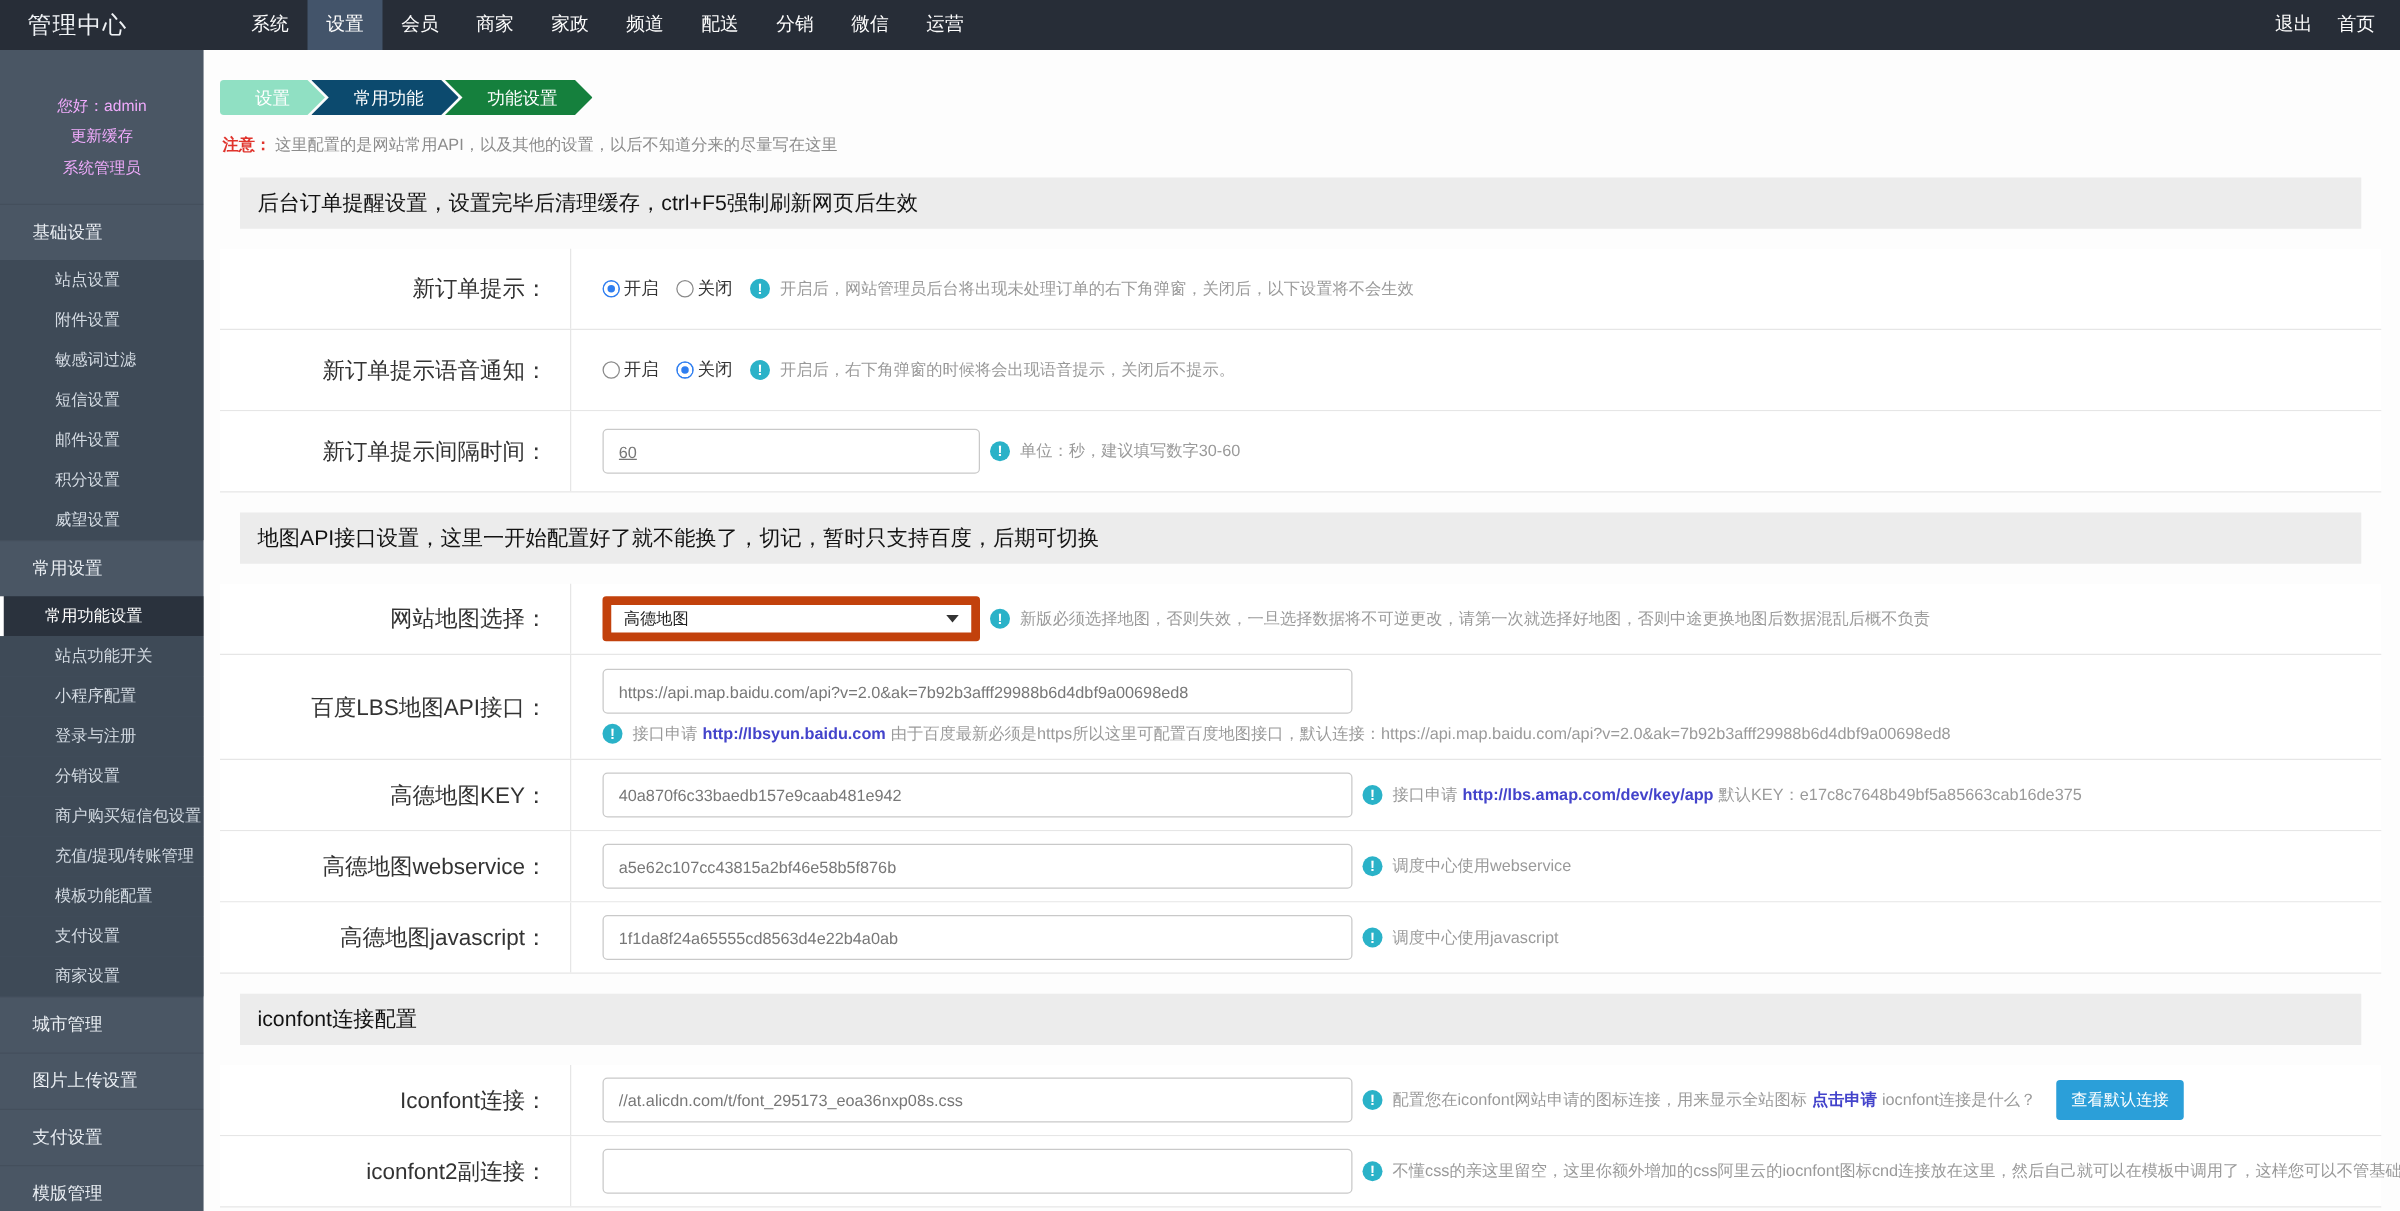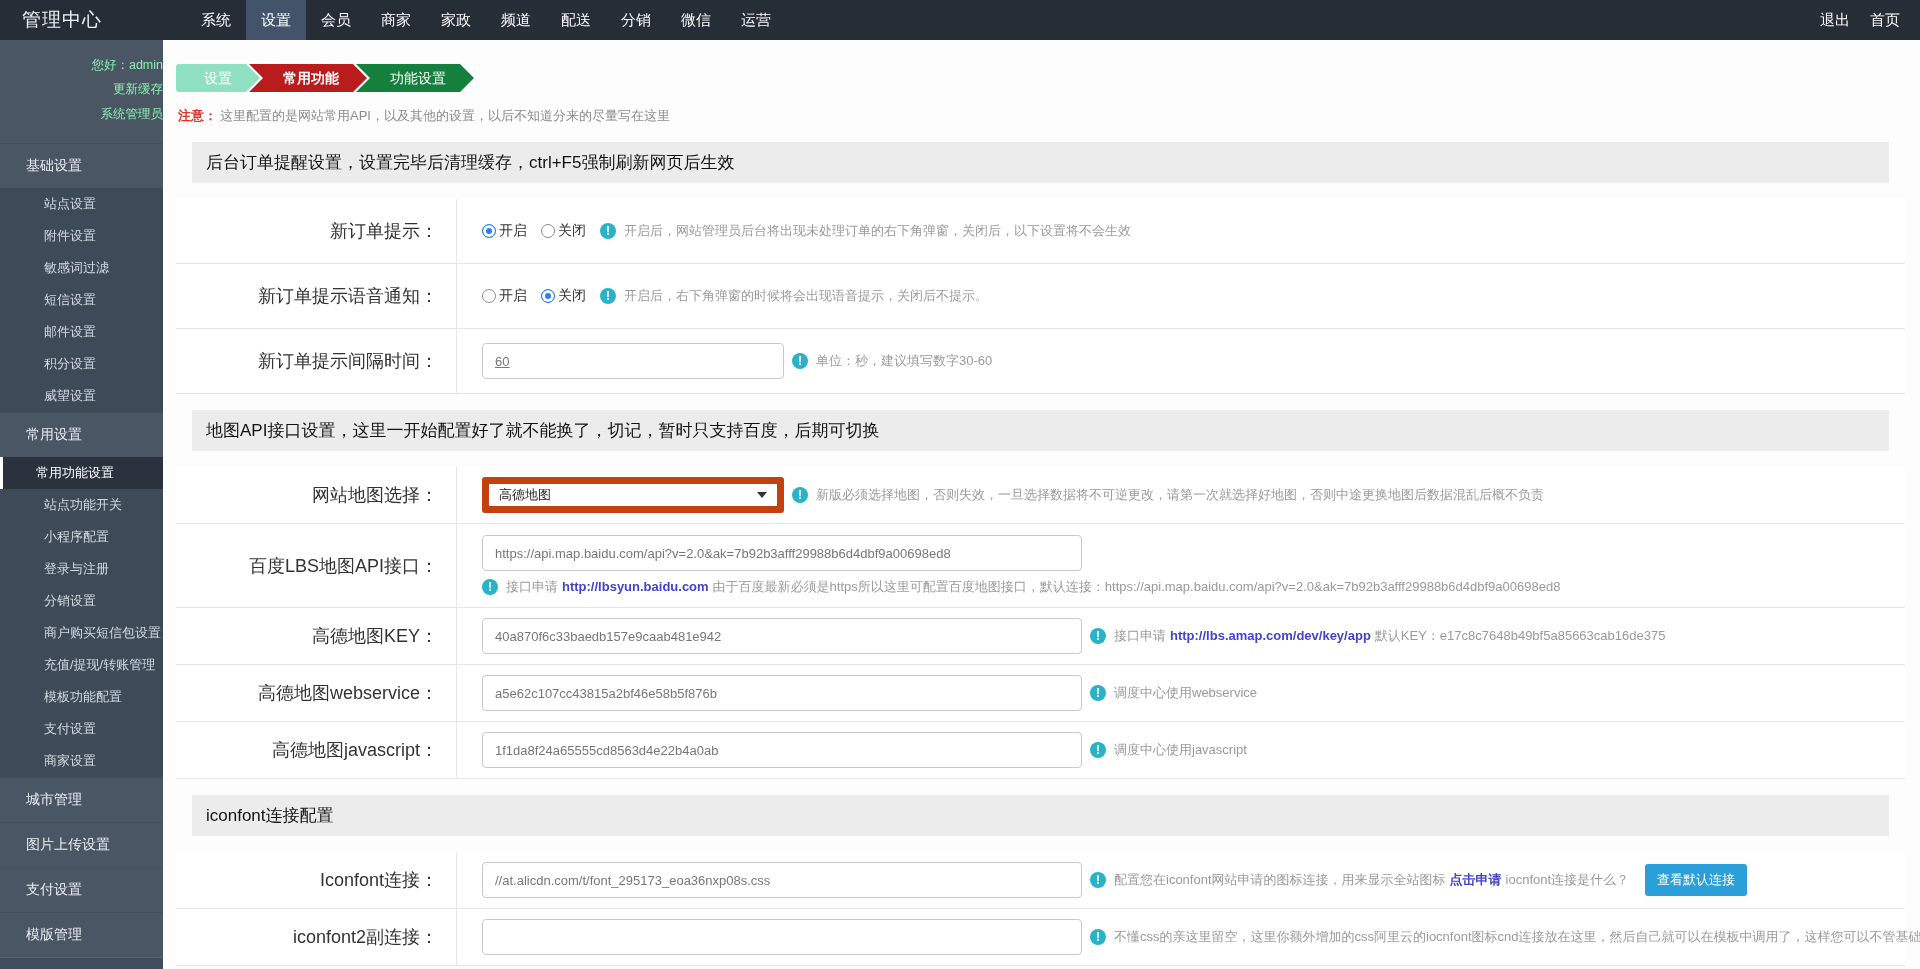--- a/index.html
+++ b/index.html
@@ -13,36 +13,36 @@
   .topbar { height:40px; background:#272d37; display:flex; align-items:center; color:#fff; }
   .brand { font-size:19px; color:#f0f3f6; padding-left:22px; width:160px; flex-shrink:0; letter-spacing:1px; }
   .topnav { display:flex; height:40px; margin-left:26px; }
   .nav-item { padding:0 15px; line-height:40px; font-size:15px; color:#fdfdfd; cursor:pointer; }
   .nav-item.active { background:#43546a; }
   .topbar-right { margin-left:auto; display:flex; gap:20px; padding-right:20px; font-size:14px; }
   .topbar-right .nav-item { padding:0; }
   
   .layout { display:flex; height:929px; }
   .sidebar { width:163px; background:#4a5664; flex-shrink:0; display:flex; flex-direction:column; color:#dde3ea; }
-  .user-block { text-align:right; font-size:12.5px; line-height:1.95; padding:13px 0 17px; color:#86efac; }
+  .user-block { text-align:center; font-size:12.5px; line-height:1.95; padding:13px 0 17px; color:#f0abfc;margin-top:20px; }
   .user-block .u-link { cursor:pointer; }
   .side-menu { flex:1; }
   .menu-header { padding:13px 0 13px 26px; font-size:14px; color:#e9edf2; cursor:pointer; border-top:1px solid rgba(0,0,0,0.08); }
   .menu-sub { background:#3e4a57; padding:7px 0 7px 44px; font-size:13px; color:#d3dae2; cursor:pointer; }
   .menu-sub.active { background:#2a323d; border-left:3px solid #ffffff; padding-left:33px; color:#ffffff; }
   .side-foot { height:46px; background:#414d5a; border-top:1px solid #58636f; }
   
   .content { flex:1; padding:24px 15px 0 13px; background:#fdfdfd; overflow:hidden; }
   .breadcrumb { display:flex; height:28px; margin-bottom:15px; }
   .crumb { height:28px; line-height:28px; color:#fff; font-size:14px; padding:0 28px; cursor:pointer; }
   .crumb:first-child { clip-path:polygon(0 0, calc(100% - 14px) 0, 100% 50%, calc(100% - 14px) 100%, 0 100%); border-radius:3px 0 0 3px; }
   .crumb + .crumb { margin-left:-11px; padding-left:34px;
     clip-path:polygon(0 0, calc(100% - 14px) 0, 100% 50%, calc(100% - 14px) 100%, 0 100%, 14px 50%); }
   .crumb.c1 { background:#90e0c3; }
-  .crumb.c2 { background:#b91c1c;font-weight:bold; }
+  .crumb.c2 { background:#0c4a6e; }
   .crumb.c3 { background:#15803d; }
   .notice { font-size:13px; color:#8c8c8c; margin:0 0 17px 2px; }
   .notice-label { color:#e0332c; font-weight:bold; margin-right:3px; }
   .panel-title { background:#ececec; font-size:17px; font-weight:normal; color:#121212; margin:16px; padding:9px 14px; }
   .frow { display:flex; align-items:stretch; border-bottom:1px solid #e6e6e6; background:#fff; }
   .flabel { width:281px; flex-shrink:0; border-right:1px solid #e6e6e6; display:flex; align-items:center; justify-content:flex-end; text-align:right; padding-right:18px; font-size:18px; color:#333; }
   .ffield { flex:1; display:flex; align-items:center; padding-left:25px; gap:8px; min-height:64px; font-size:13px; }
   .compact .ffield { min-height:56px; }
   .ffield.stack { flex-direction:column; align-items:flex-start; justify-content:center; gap:7px; padding:11px 0 11px 25px; }
   .help-line { display:flex; align-items:center; gap:8px; }

